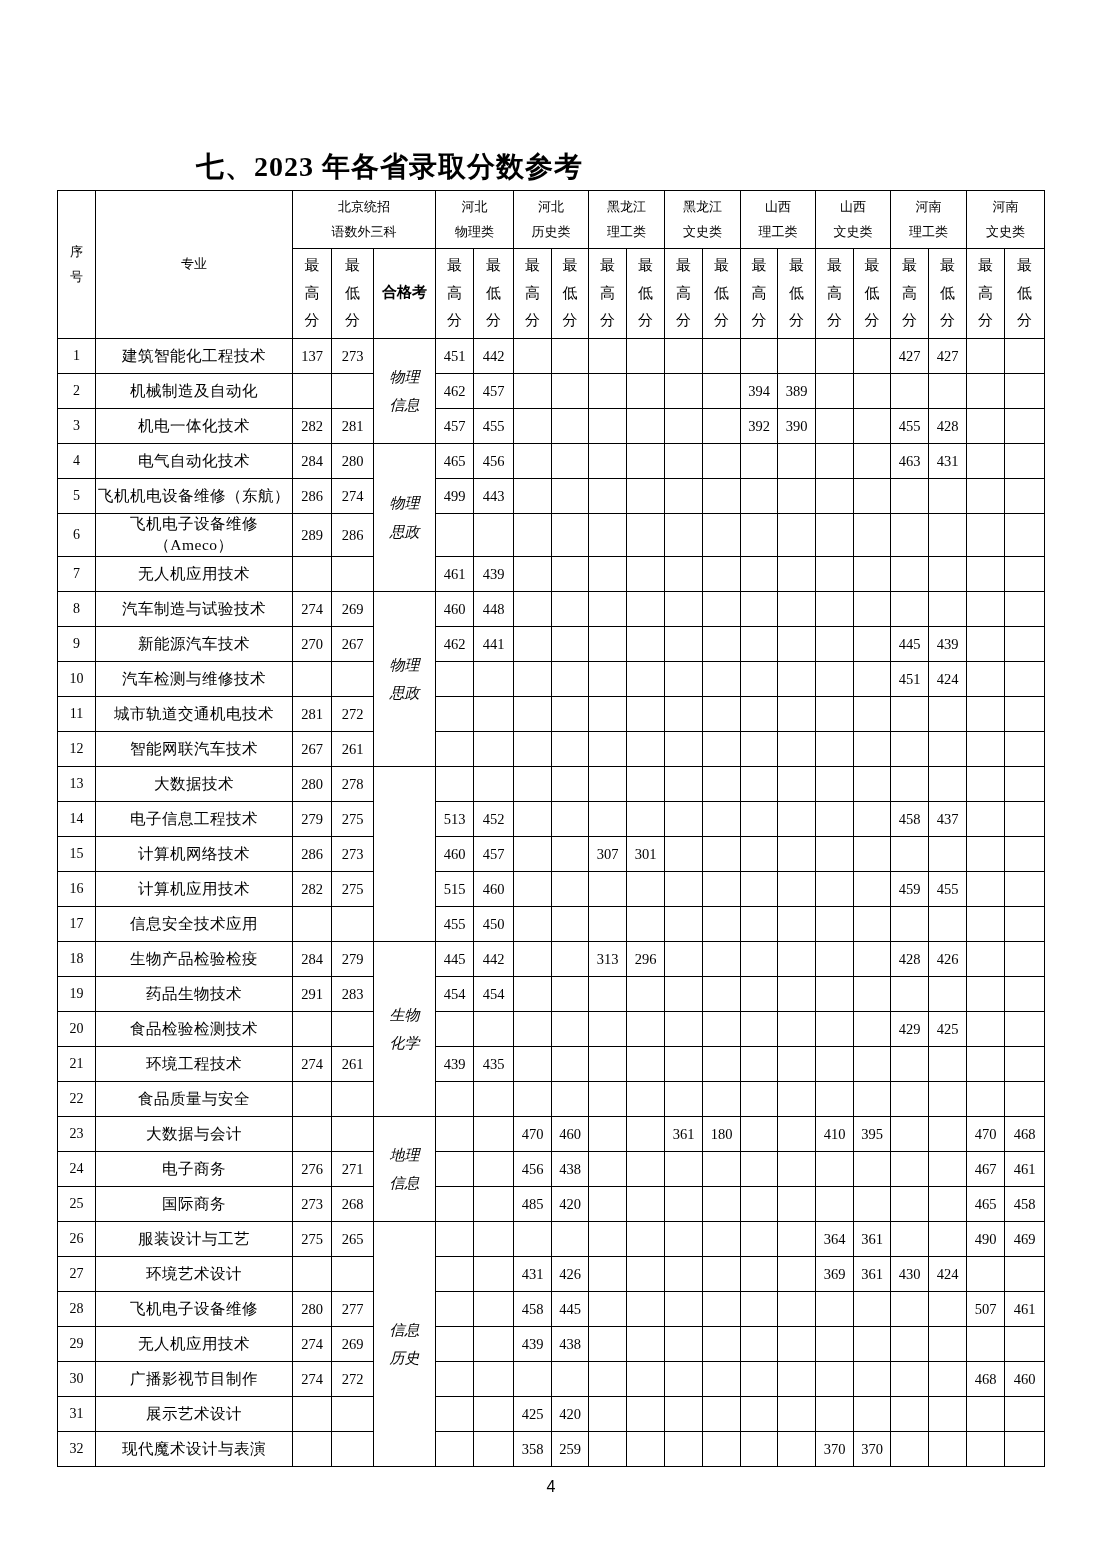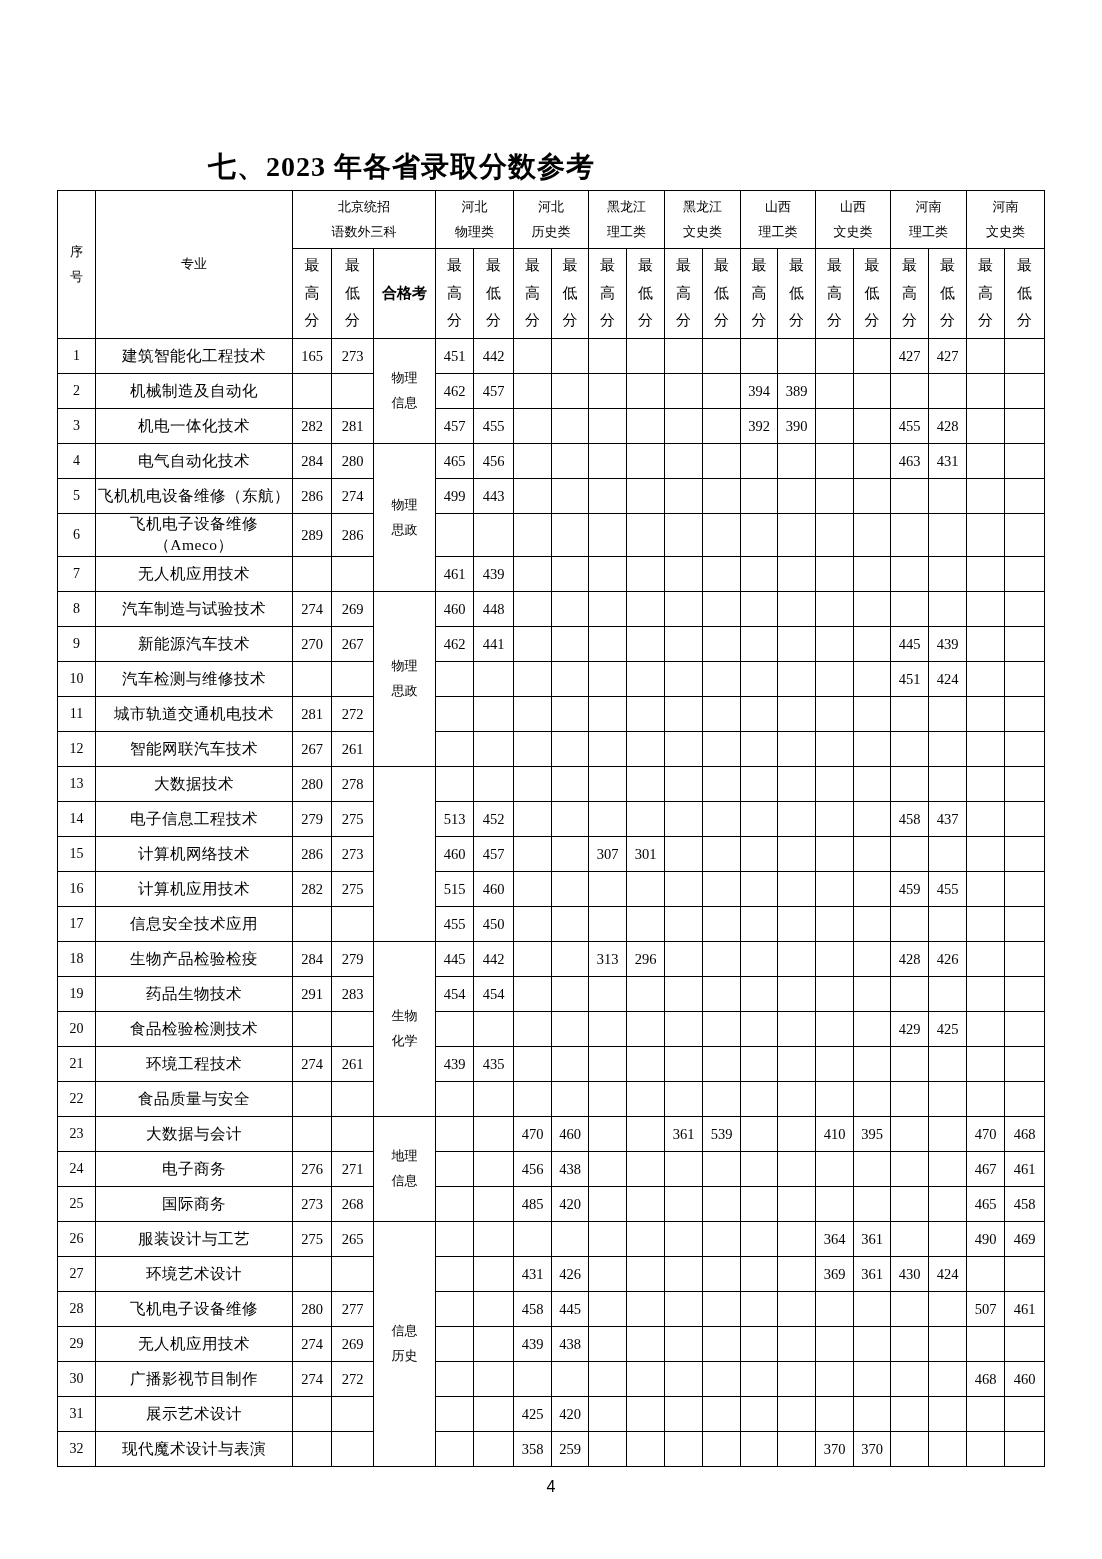--- a/index.html
+++ b/index.html
@@ -3,49 +3,49 @@
 <meta charset="utf-8">
 <style>
   * { margin:0; padding:0; box-sizing:border-box; }
   html,body { background:#ffffff; }
   body {
     width:1102px; height:1559px; position:relative;
     font-family:"Liberation Serif","DejaVu Serif",serif;
     color:#000;
   }
   .title {
-    position:absolute; left:208px; top:148px;
+    position:absolute; left:196px; top:148px;
     font-size:28px; font-weight:bold; letter-spacing:1px;
     white-space:nowrap;
   }
   table.score-table {
     position:absolute; left:57px; top:190px;
     width:988px; border-collapse:collapse; table-layout:fixed;
     background:#fff;
   }
   th, td {
     border:1px solid #000;
     text-align:center; vertical-align:middle;
     font-weight:normal;
     white-space:pre-line;
     overflow:hidden;
     padding:0;
   }
   thead tr.group-row th { height:58px; font-size:13px; line-height:1.85; }
   thead tr.sub-row th   { height:90px; font-size:15px; line-height:1.85; }
   thead th.c-no { font-size:15px; line-height:2.0; }
   th.hgk {
-    font-family:Liberation Serif, serif;
+    font-family:Liberation Mono, monospace;
     font-weight:bold; font-size:15px; white-space:nowrap;
   }
   tbody td { height:35px; }
   tbody td.c-no    { font-size:14px; }
   tbody td.c-major { font-size:15.5px; letter-spacing:0.5px;text-align:center; }
   tbody td.c-num   { font-size:14.5px; }
-  tbody td.c-kaohe { font-size:13px; line-height:1.9; }
+  tbody td.c-kaohe { font-size:15px; line-height:1.9;font-style:italic; }
   .page-number {
     position:absolute; left:0; right:0; top:1478px;
     text-align:center; font-size:16px;
     font-family:"Liberation Sans","DejaVu Sans",sans-serif;
   }
 </style>
 </head>
 <body>
 
 <div class="title">七、2023 年各省录取分数参考</div>
@@ -153,21 +153,21 @@
 分</th>
       <th>最
 低
 分</th>
     </tr>
   </thead>
   <tbody id="table-body">
       <tr>
         <td class="c-no">1</td>
         <td class="c-major">建筑智能化工程技术</td>
-        <td class="c-num">165</td>
+        <td class="c-num">137</td>
         <td class="c-num">273</td>
         <td class="c-kaohe" rowspan="3">物理
 信息</td>
         <td class="c-num">451</td>
         <td class="c-num">442</td>
         <td class="c-num"></td>
         <td class="c-num"></td>
         <td class="c-num"></td>
         <td class="c-num"></td>
         <td class="c-num"></td>
@@ -657,21 +657,21 @@
         <td class="c-num"></td>
         <td class="c-kaohe" rowspan="3">地理
 信息</td>
         <td class="c-num"></td>
         <td class="c-num"></td>
         <td class="c-num">470</td>
         <td class="c-num">460</td>
         <td class="c-num"></td>
         <td class="c-num"></td>
         <td class="c-num">361</td>
-        <td class="c-num">539</td>
+        <td class="c-num">180</td>
         <td class="c-num"></td>
         <td class="c-num"></td>
         <td class="c-num">410</td>
         <td class="c-num">395</td>
         <td class="c-num"></td>
         <td class="c-num"></td>
         <td class="c-num">470</td>
         <td class="c-num">468</td>
       </tr>
       <tr>

